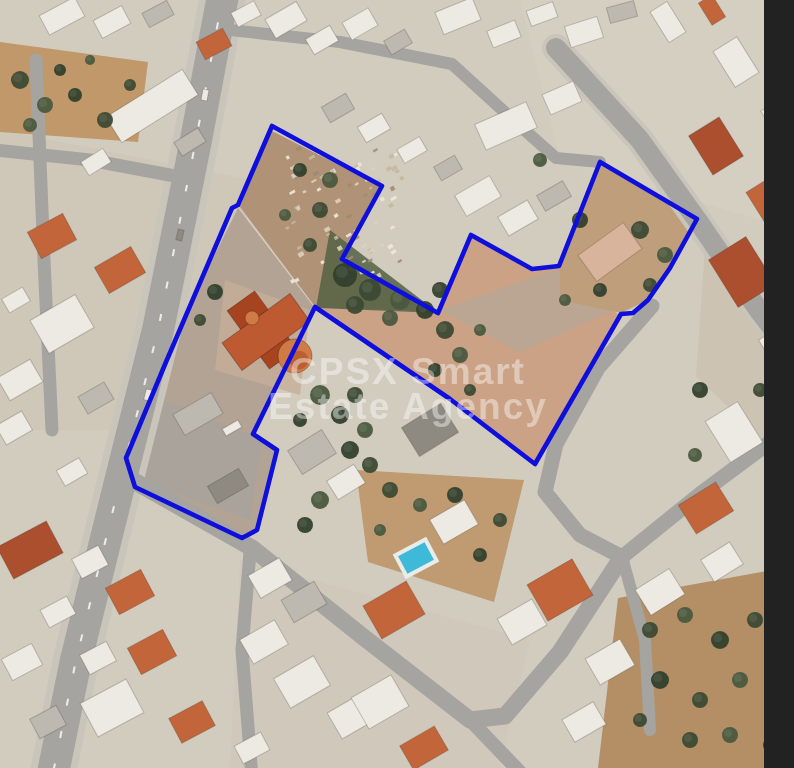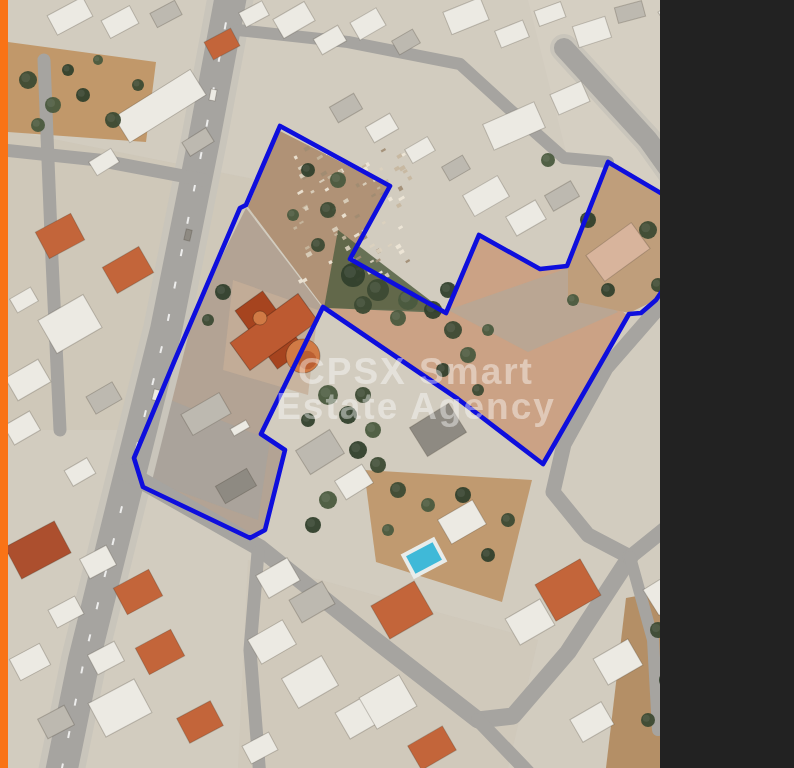--- a/index.html
+++ b/index.html
@@ -1,17 +1,17 @@
 <!DOCTYPE html>
 <html><head>
 <meta charset="utf-8">
 <style>
   html,body{margin:0;padding:0;background:#222;}
-  .stage{position:relative;width:652px;height:768px;overflow:hidden;background:#f97316;
-         font-family:"Liberation Sans",sans-serif;padding-left:8px;}
+  .stage{position:relative;width:764px;height:768px;overflow:hidden;background:#f97316;
+         font-family:"Liberation Sans",sans-serif;}
   svg{display:block;width:794px;height:768px;}
 </style>
 </head>
 <body>
 
 <div class="stage">
   <svg id="map-svg" viewBox="0 0 794 768" xmlns="http://www.w3.org/2000/svg">
       <rect x="0" y="0" width="794" height="768" fill="#d2ccbf"></rect>
       <g>
         <polygon points="0,130 250,180 230,430 0,430" fill="#cbc3b3" opacity="0.5"></polygon>

